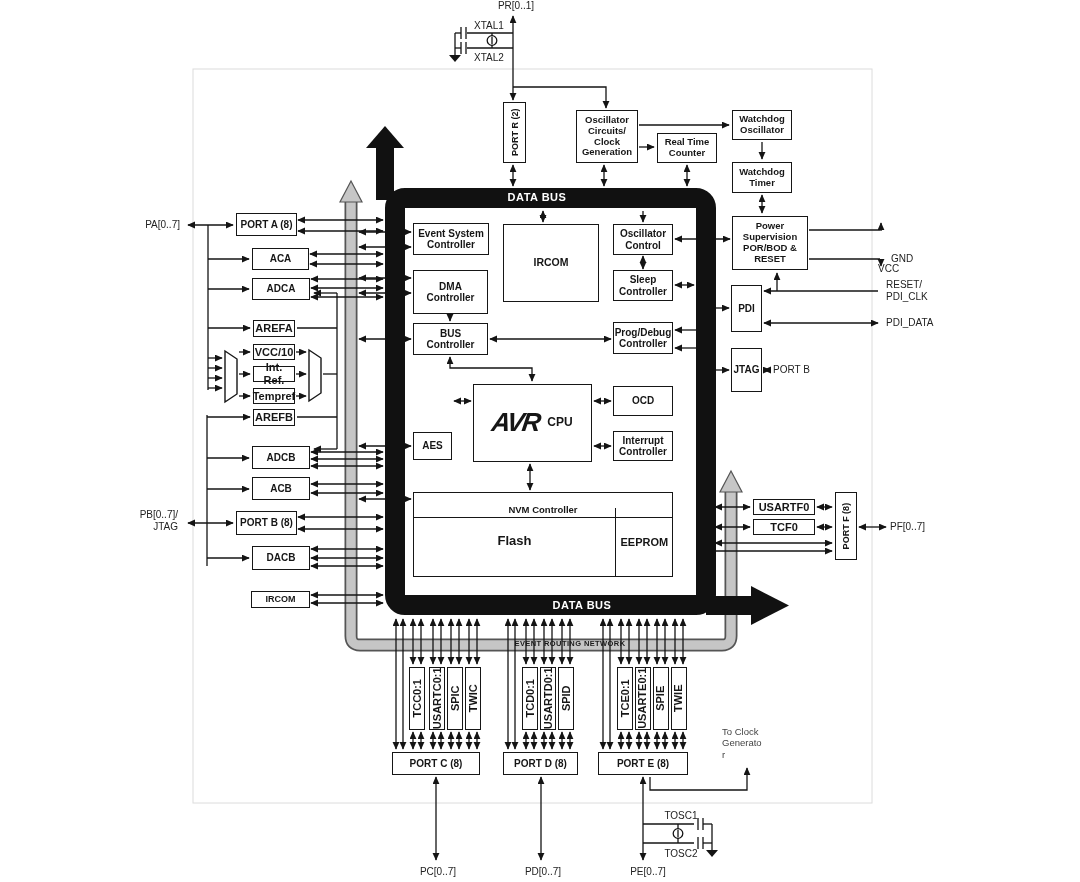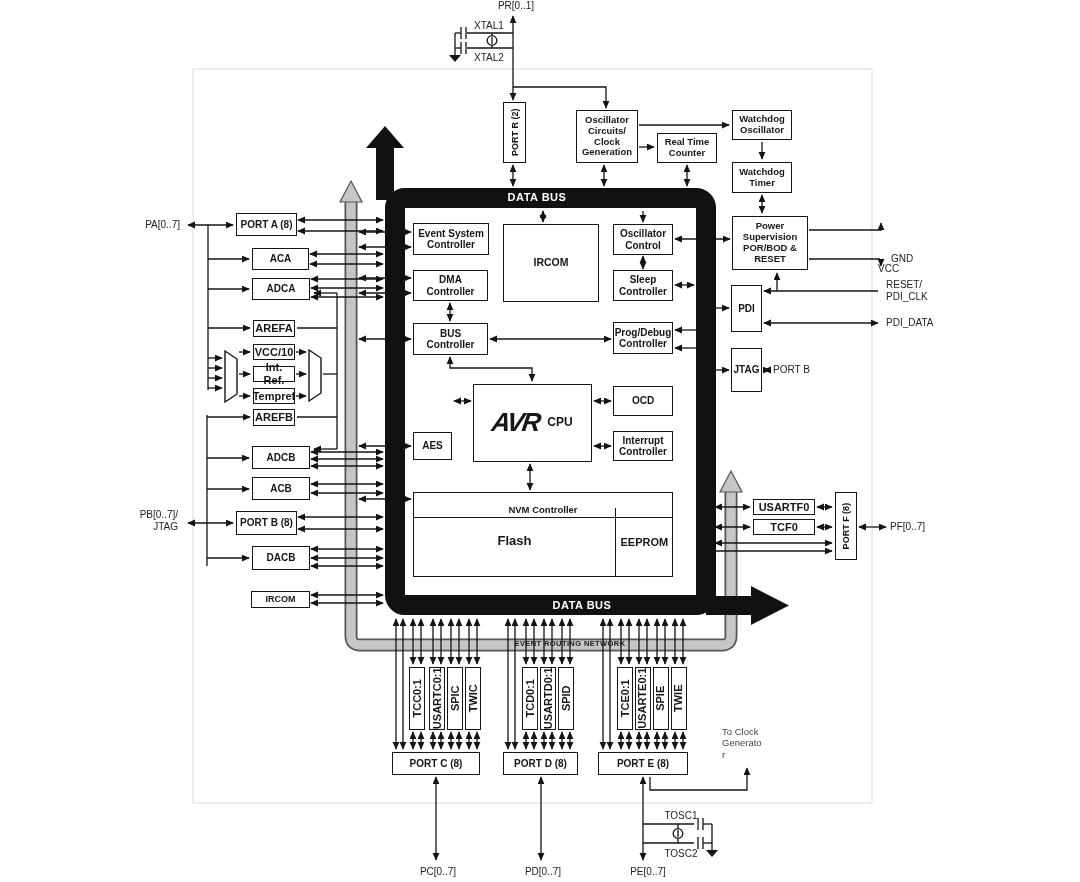--- a/index.html
+++ b/index.html
@@ -281,21 +281,21 @@
 <div class="box" style="left:252px;top:477px;width:58px;height:23px;">ACB</div>
 <div class="box" style="left:236px;top:511px;width:61px;height:24px;">PORT B (8)</div>
 <div class="box" style="left:252px;top:546px;width:58px;height:24px;">DACB</div>
 <div class="box f9" style="left:251px;top:591px;width:59px;height:17px;">IRCOM</div>
 
 <div class="box" style="left:413px;top:223px;width:76px;height:32px;">Event System
 Controller</div>
 <div class="box f105" style="left:503px;top:224px;width:96px;height:78px;">IRCOM</div>
 <div class="box" style="left:613px;top:224px;width:60px;height:31px;">Oscillator
 Control</div>
-<div class="box" style="left:413px;top:270px;width:75px;height:31px;">DMA
+<div class="box" style="left:413px;top:270px;width:75px;height:44px;">DMA
 Controller</div>
 <div class="box" style="left:613px;top:270px;width:60px;height:31px;">Sleep
 Controller</div>
 <div class="box" style="left:413px;top:323px;width:75px;height:32px;">BUS
 Controller</div>
 <div class="box" style="left:613px;top:322px;width:60px;height:32px;">Prog/Debug
 Controller</div>
 <div class="box" style="left:413px;top:387px;width:39px;height:28px;margin-top:45px;">DES</div>
 <div class="box" style="left:473px;top:384px;width:119px;height:78px;">
   <span class="avr">AVR</span>

